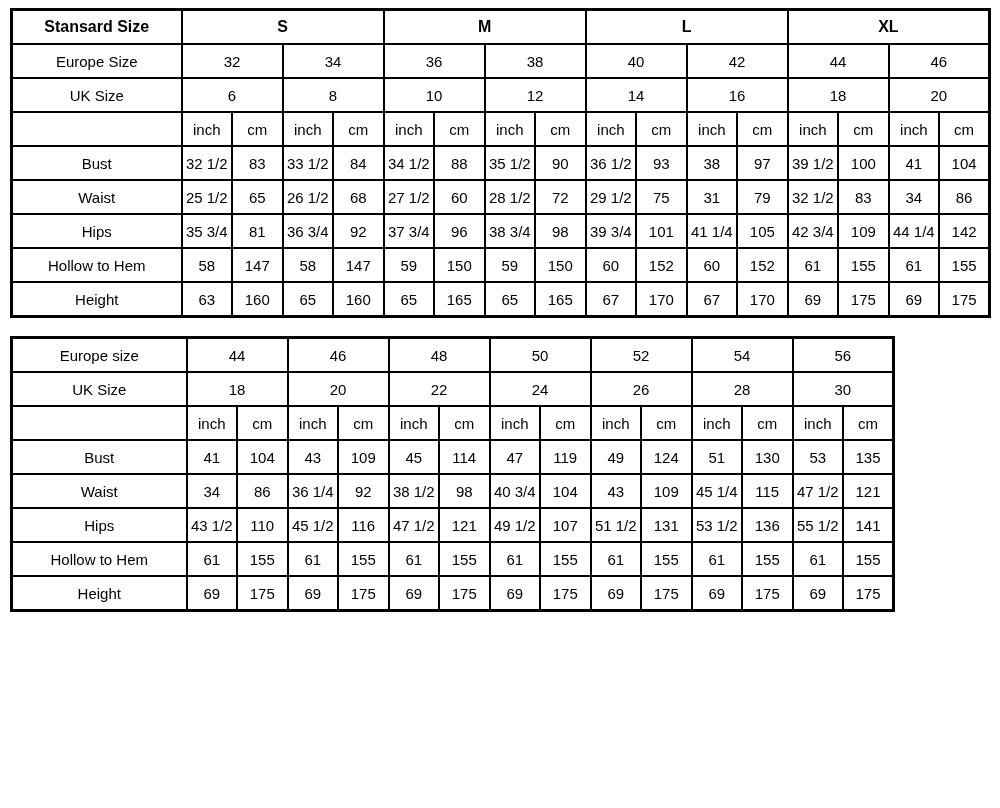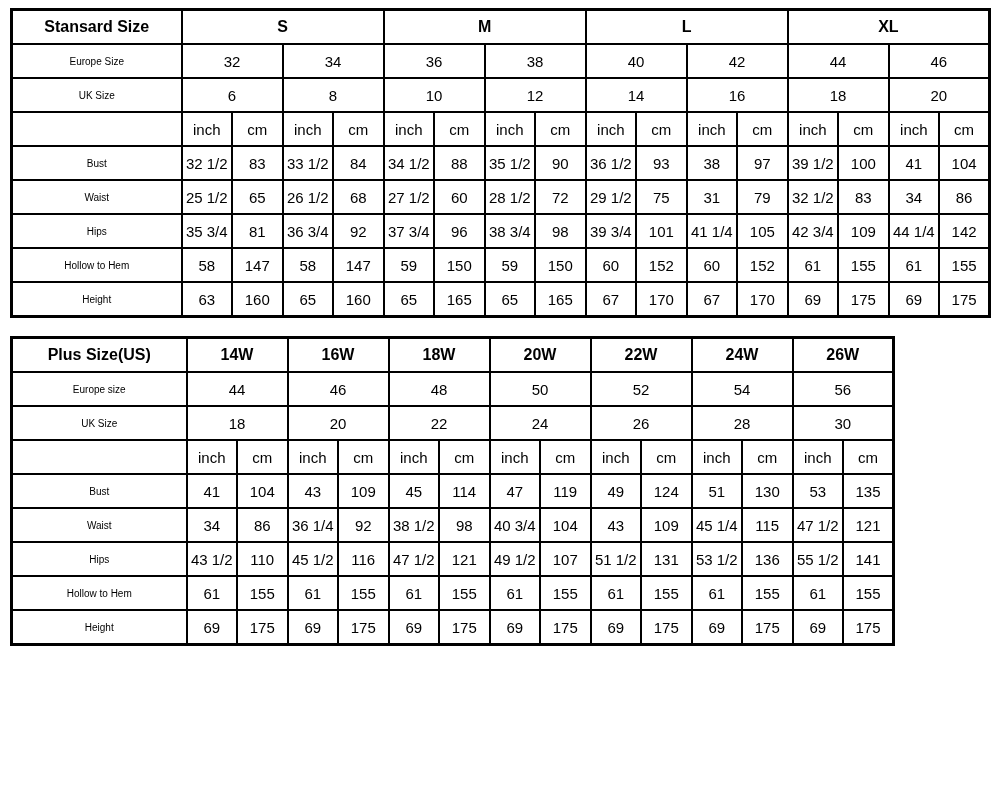--- a/index.html
+++ b/index.html
@@ -31,21 +31,21 @@
     border: 2px solid #000;
     text-align: center;
     vertical-align: middle;
     font-size: 15px;
     height: 32px;
     padding: 0 2px;
     white-space: nowrap;
     overflow: hidden;
   }
   table.size-table td.rowhead {
-    font-size: 10px;
+    font-size: 15px;
   }
   table.size-table td.bold {
     font-weight: bold;
     font-size: 16px;
   }
   td.blank {
     border: 2px solid #000;
   }
   .unit {
     font-size: 14px;
@@ -227,30 +227,20 @@
     </tbody>
   </table>
 
   <div class="tbl-wrap-plus">
   <table class="size-table" id="table-plus">
     <colgroup>
       <col style="width:175px">
       <col span="14" style="width:50.5px">
     </colgroup>
     <tbody>
-      <tr>
-        <td class="bold">Plus Size(US)</td>
-        <td class="bold" colspan="2">14W</td>
-        <td class="bold" colspan="2">16W</td>
-        <td class="bold" colspan="2">18W</td>
-        <td class="bold" colspan="2">20W</td>
-        <td class="bold" colspan="2">22W</td>
-        <td class="bold" colspan="2">24W</td>
-        <td class="bold" colspan="2">26W</td>
-      </tr>
 
       <tr>
         <td class="rowhead">Europe size</td>
         <td colspan="2">44</td>
         <td colspan="2">46</td>
         <td colspan="2">48</td>
         <td colspan="2">50</td>
         <td colspan="2">52</td>
         <td colspan="2">54</td>
         <td colspan="2">56</td>

